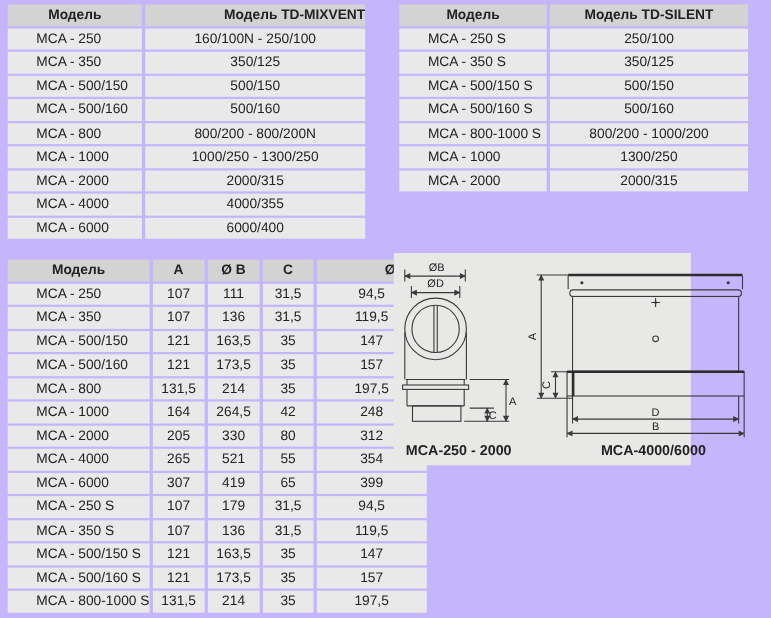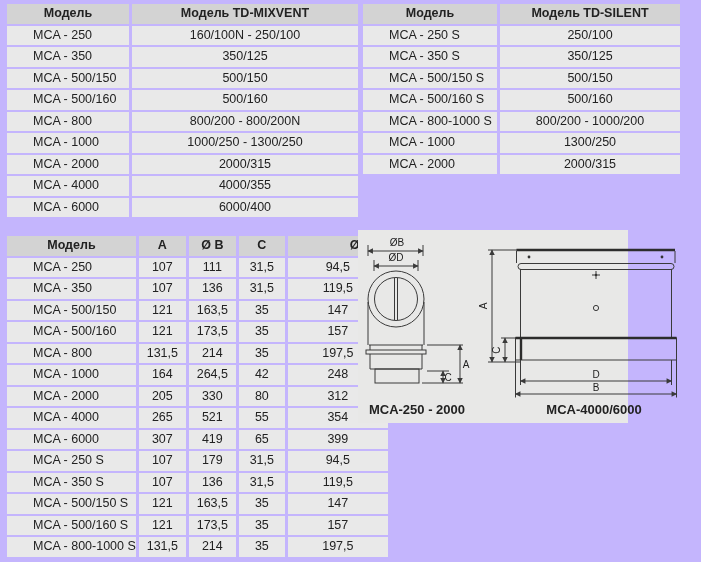--- a/index.html
+++ b/index.html
@@ -32,21 +32,21 @@
     text-align: center;
   }
   table.spec td {
     background: #e9e9e9;
     font-weight: 400;
     text-align: center;
   }
   table.spec td.c0 { text-align: left; padding-left: 26px; }
   .t1 { left: 4px; top: 2px; }
   .t1 th:nth-child(1) { width: 122px; }
-  .t1 th:nth-child(2) { width: 226px; }
+  .t1 th:nth-child(2) { width: 200px; text-align: right; }
   .t2 { left: 360px; top: 2px; }
   .t2 th:nth-child(1) { width: 134px; }
   .t2 th:nth-child(2) { width: 180px; }
   .t3 { left: 4px; top: 234px; }
   .t3 th:nth-child(1) { width: 124px; }
   .t3 th:nth-child(2) { width: 47px; }
   .t3 th:nth-child(3) { width: 47px; }
   .t3 th:nth-child(4) { width: 46px; }
   .t3 th:nth-child(5) { width: 54px; padding-left: 46px; }
   .diagram {

